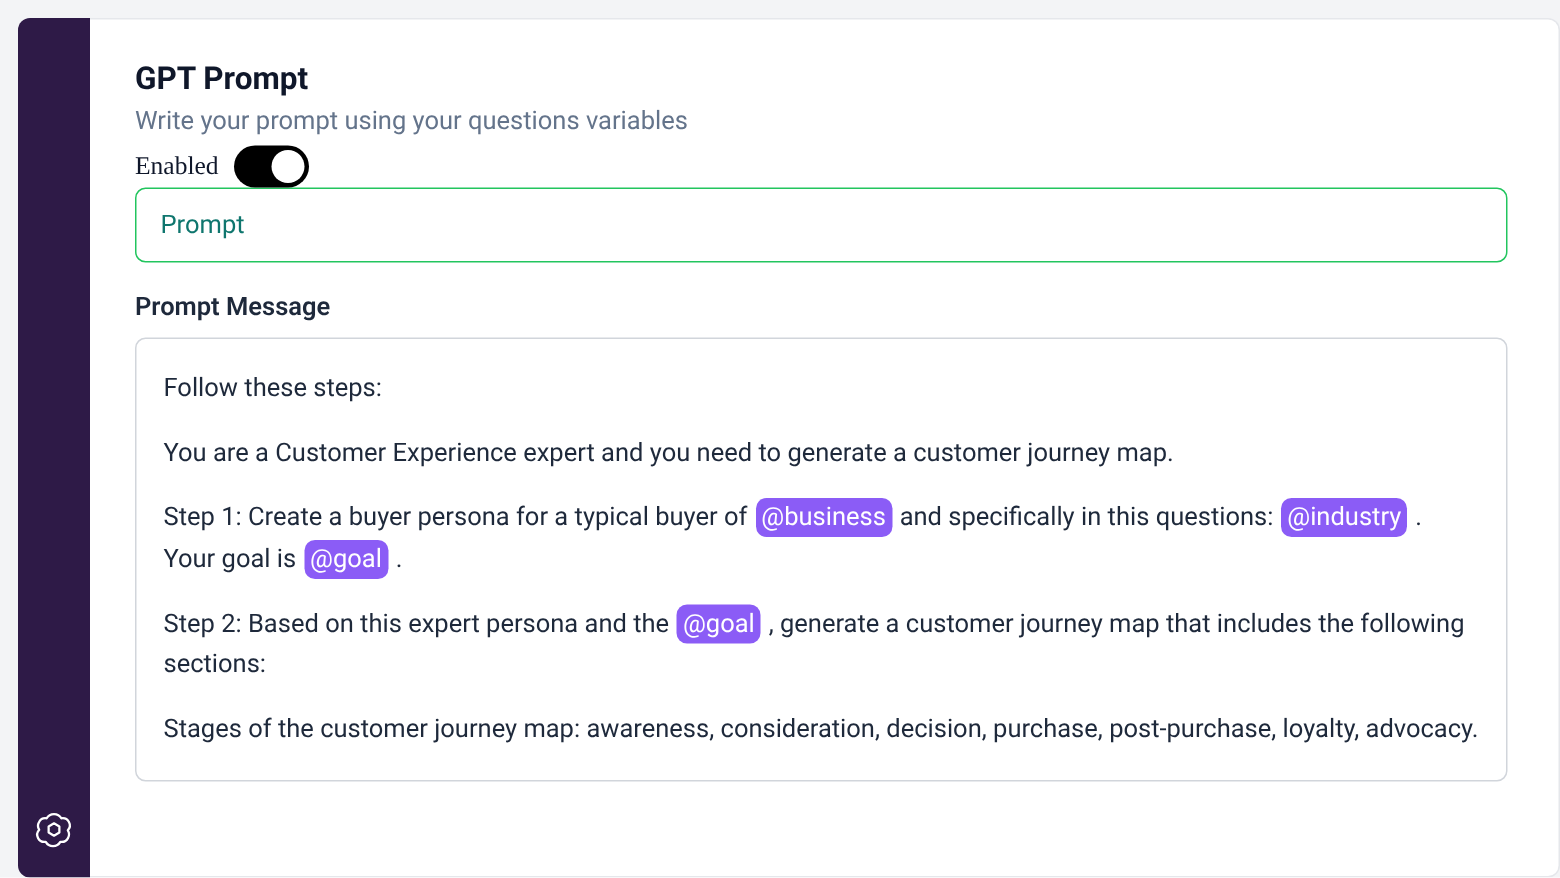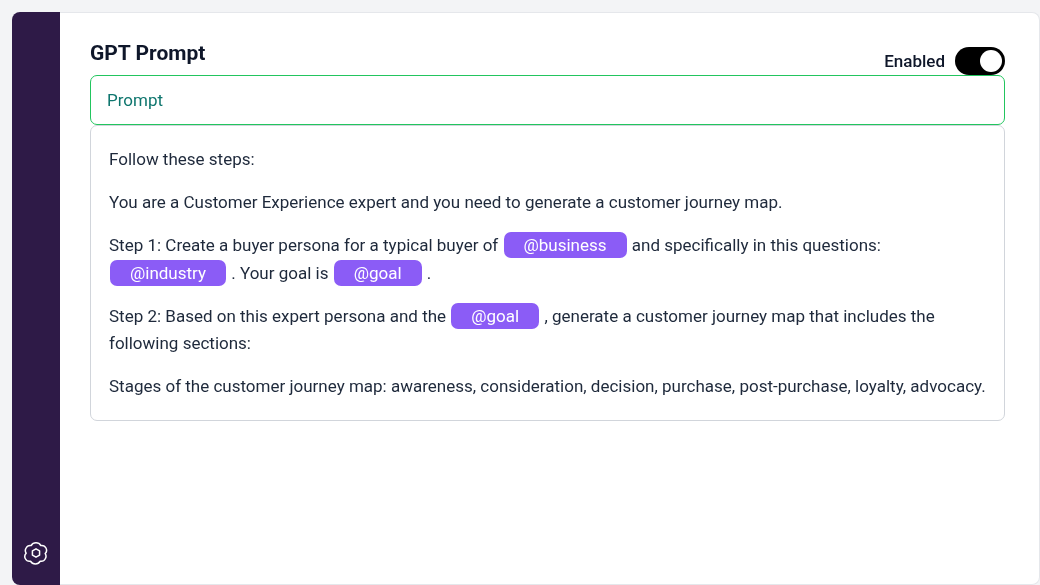--- a/index.html
+++ b/index.html
@@ -44,38 +44,40 @@
       border-bottom-right-radius: 8px;
       padding: 28px 34px 0 30px;
       overflow: hidden;
       border: 1px solid #e5e7eb;
       border-left: none;
     }
     .header-row {
       display: flex;
       justify-content: space-between;
       align-items: flex-start;
+      flex-direction: column;
     }
     .header-left { }
     .title {
       font-size: 21px;
       font-weight: 700;
       color: #0f172a;
       margin-bottom: 6px;
     }
     .subtitle {
       font-size: 17px;
       color: #64748b;
       font-weight: 400;
     }
     .toggle-wrap {
       display: flex;
       align-items: center;
       gap: 10px;
       margin-top: 6px;
+      font-family: Liberation Serif, serif;
     }
     .toggle-label {
       font-size: 17px;
       font-weight: 500;
       color: #0f172a;
     }
     .toggle {
       width: 50px;
       height: 28px;
       background: #000000;
@@ -120,21 +122,21 @@
       line-height: 1.6;
       color: #1e293b;
     }
     .prompt-box p { margin-bottom: 16px; }
     .prompt-box p:last-child { margin-bottom: 0; }
     .var-chip {
       display: inline-block;
       background: #8b5cf6;
       color: #ffffff;
       border-radius: 7px;
-      padding: 0 20px;
+      padding: 0 4px;
       line-height: 26px;
       font-size: 17px;
       vertical-align: baseline;
       margin: 0 1px;
     }
   </style>
 </head>
 <body>
 
 <div class="page">
@@ -144,31 +146,33 @@
         <path d="M12 2.5c1.9 0 3.6 1 4.5 2.6 1.9-.3 3.8.6 4.7 2.3.9 1.7.6 3.7-.7 5.1.9 1.4 1 3.2.1 4.8-.9 1.7-2.8 2.6-4.7 2.3-.9 1.6-2.6 2.6-4.5 2.6-1.9 0-3.6-1-4.5-2.6-1.9.3-3.8-.6-4.7-2.3-.9-1.7-.6-3.7.7-5.1-.9-1.4-1-3.2-.1-4.8.9-1.7 2.8-2.6 4.7-2.3C8.4 3.5 10.1 2.5 12 2.5z"></path>
         <path d="M12 8.2l3.3 1.9v3.8L12 15.8l-3.3-1.9v-3.8L12 8.2z"></path>
       </svg>
     </div>
   </div>
 
   <div class="main">
     <div class="header-row">
       <div class="header-left">
         <div class="title">GPT Prompt</div>
+        <div class="subtitle">Write your prompt using your questions variables</div>
       </div>
       <div class="toggle-wrap">
         <span class="toggle-label">Enabled</span>
         <div class="toggle">
           <div class="toggle-knob"></div>
         </div>
       </div>
     </div>
 
     <input class="text-input" type="text" value="Prompt" style="">
 
+    <div class="field-label second">Prompt Message</div>
 
     <div class="prompt-box">
       <p>Follow these steps:</p>
       <p>You are a Customer Experience expert and you need to generate a customer journey map.</p>
       <p>
         <span>Step 1: Create a buyer persona for a typical buyer of </span><span class="var-chip">@business</span><span> and specifically in this questions: </span><span class="var-chip">@industry</span><span> . Your goal is </span><span class="var-chip">@goal</span><span> .</span>
       </p>
       <p>
         <span>Step 2: Based on this expert persona and the </span><span class="var-chip">@goal</span><span> , generate a customer journey map that includes the following sections:</span>
       </p>

